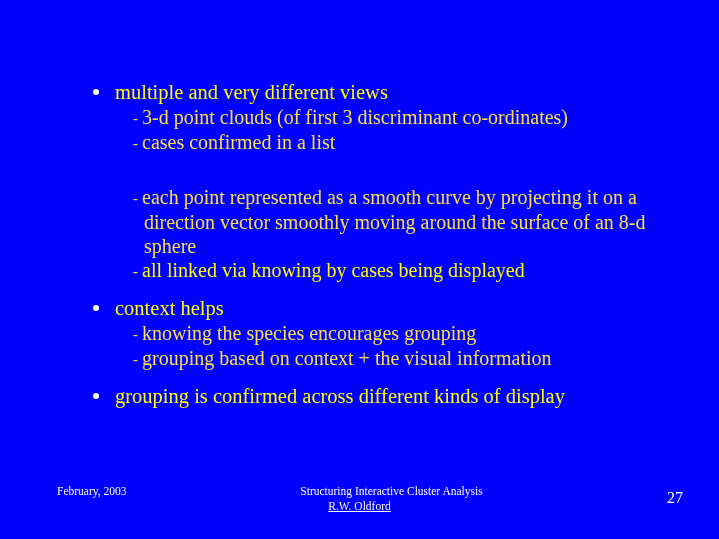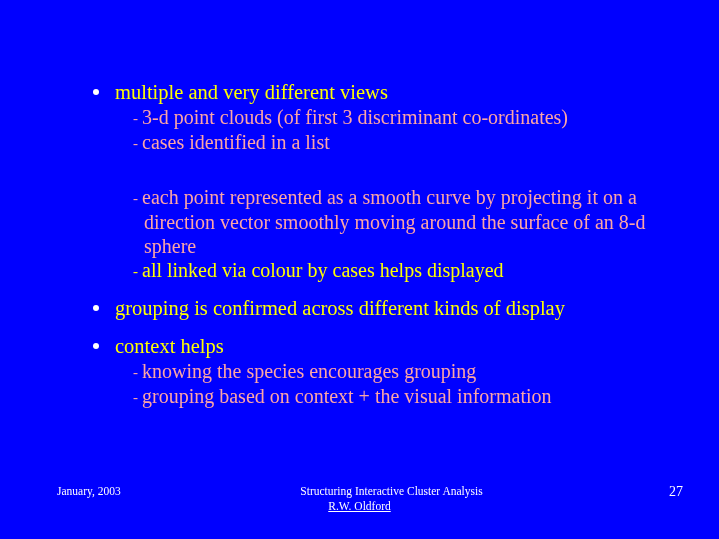--- a/index.html
+++ b/index.html
@@ -67,21 +67,21 @@
     height: 6px;
     border-radius: 50%;
     background: #ffffff;
   }
 
   
   .lvl2 {
     position: relative;
     padding-left: 56px;
     text-indent: -11px;
-    color: #fca5a5;
+    color: #fde047;
     font-size: 20px;
     line-height: 24px;
   }
   .lvl2 .dash {
     color: inherit;
     font-size: 15px;
     vertical-align: 1px;
     padding-right: 4px;
   }
   .lvl2.accent {
@@ -138,75 +138,75 @@
     line-height: 15px;
   }
   #footer-author .author-link {
     text-decoration: underline;
     color: #ffffff;
     cursor: pointer;
   }
   #footer-page {
     position: absolute;
     right: 36px;
-    top: 1px;
-    color: #ffffff;
-    font-size: 14px;
+    top: 7px;
+    color: #ffffff;
+    font-size: 16px;
     line-height: 15px;
   }
 </style>
 </head>
 <body>
 
 <div id="slide">
 
 
   <div id="body-content">
 
     <div class="group">
       <div class="lvl1">
         <span class="bullet-dot"></span>
         <span>multiple and very different views</span>
       </div>
       <div class="lvl2">
         <span class="dash">-</span><span>3-d point clouds (of first 3  discriminant co-ordinates)</span>
       </div>
       <div class="lvl2">
-        <span class="dash">-</span><span>cases identified in a list</span>
+        <span class="dash">-</span><span>cases confirmed in a list</span>
       </div>
       <div class="lvl2 wrap">
         <span class="marker-line"><span class="dash">-</span><span>each point represented as a smooth curve by projecting it on a direction vector smoothly moving around the surface of an 8-d sphere</span></span>
       </div>
       <div class="lvl2 accent">
-        <span class="dash">-</span><span>all linked via colour by cases helps displayed</span>
+        <span class="dash">-</span><span>all linked via knowing by cases being displayed</span>
+      </div>
+    </div>
+
+    <div class="group gap-before">
+      <div class="lvl1">
+        <span class="bullet-dot"></span>
+        <span>context helps</span>
+      </div>
+      <div class="lvl2">
+        <span class="dash">-</span><span>knowing the species encourages grouping</span>
+      </div>
+      <div class="lvl2">
+        <span class="dash">-</span><span>grouping based on context + the visual information</span>
       </div>
     </div>
 
     <div class="group gap-before">
       <div class="lvl1">
         <span class="bullet-dot"></span>
         <span>grouping is confirmed across different kinds of display</span>
       </div>
     </div>
 
-    <div class="group gap-before">
-      <div class="lvl1">
-        <span class="bullet-dot"></span>
-        <span>context helps</span>
-      </div>
-      <div class="lvl2">
-        <span class="dash">-</span><span>knowing the species encourages grouping</span>
-      </div>
-      <div class="lvl2">
-        <span class="dash">-</span><span>grouping based on context + the visual information</span>
-      </div>
-    </div>
-
   </div>
 
   <div id="footer">
-    <div id="footer-date">January, 2003</div>
+    <div id="footer-date">February, 2003</div>
     <div id="footer-center">Structuring Interactive Cluster Analysis</div>
     <div id="footer-author"><span class="author-link">R.W. Oldford </span></div>
     <div id="footer-page">27</div>
   </div>
 
 </div>
 
 </body></html>

